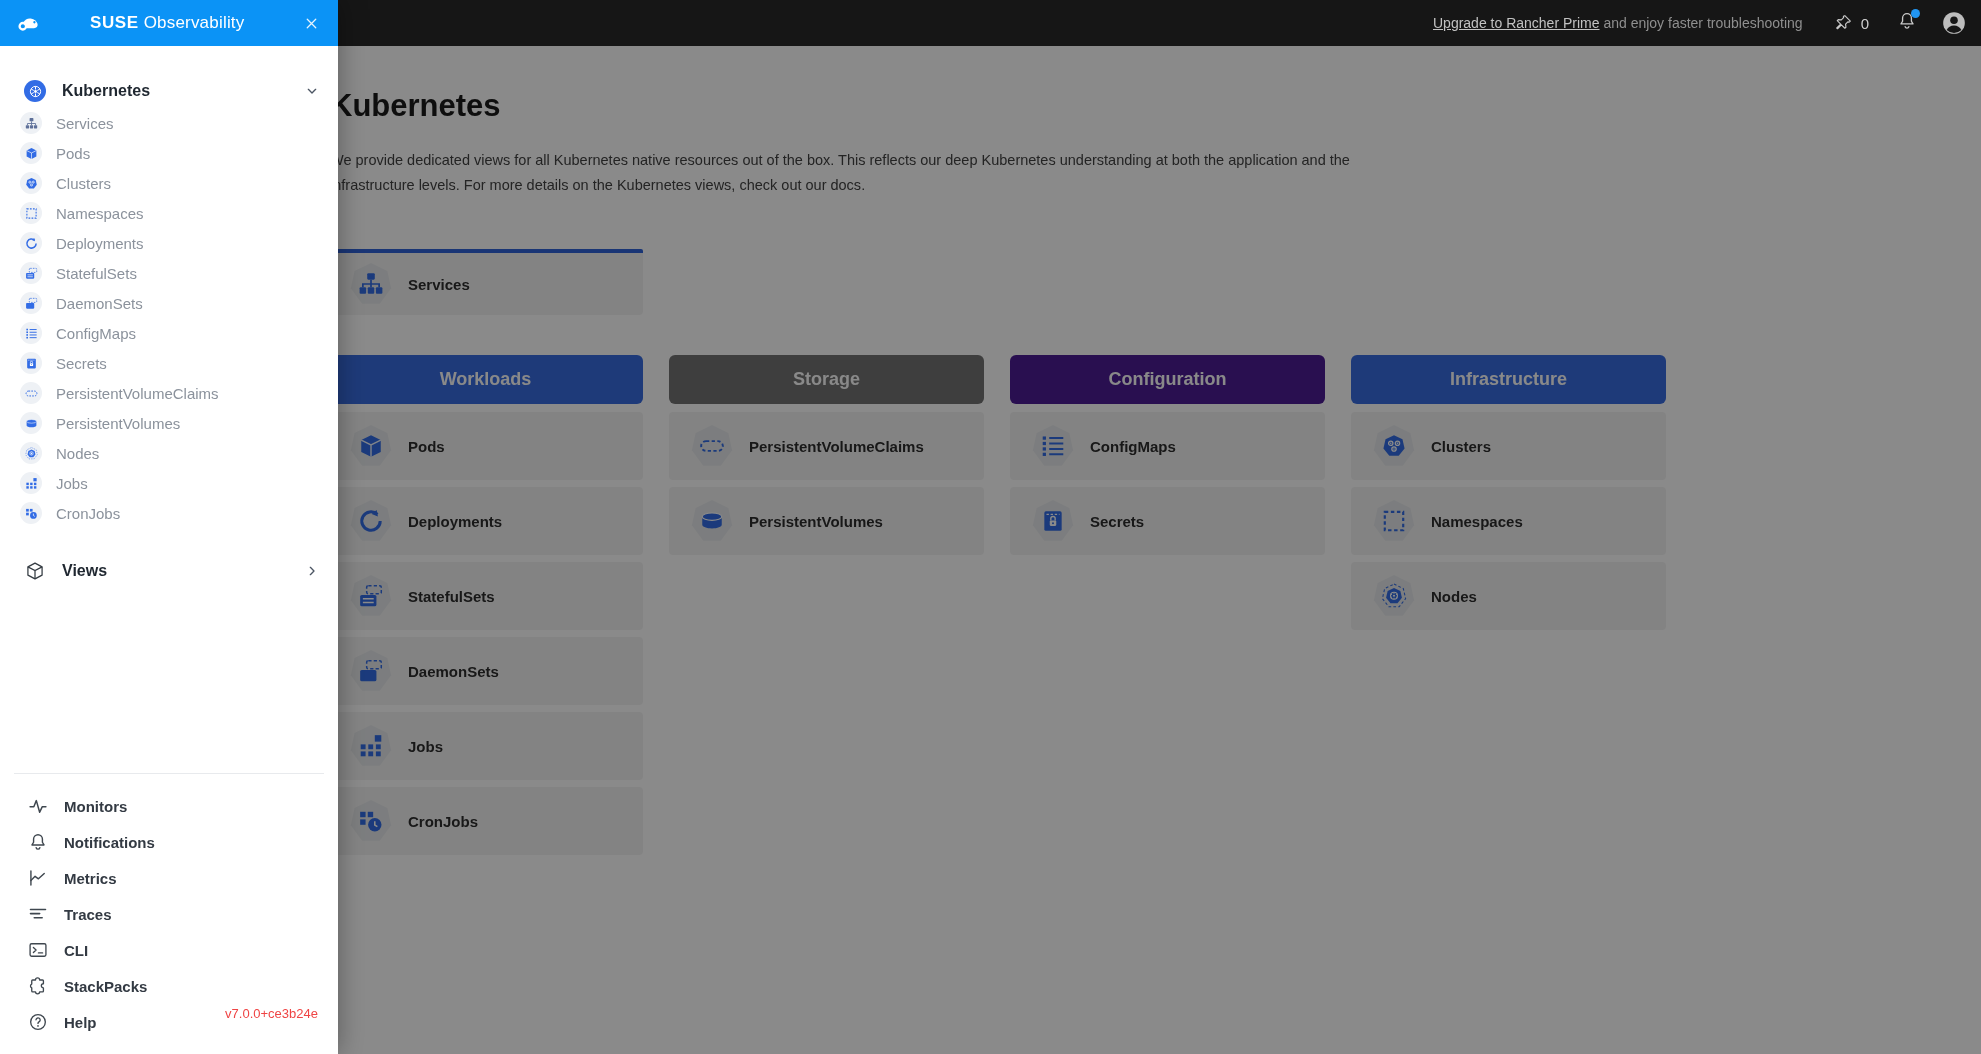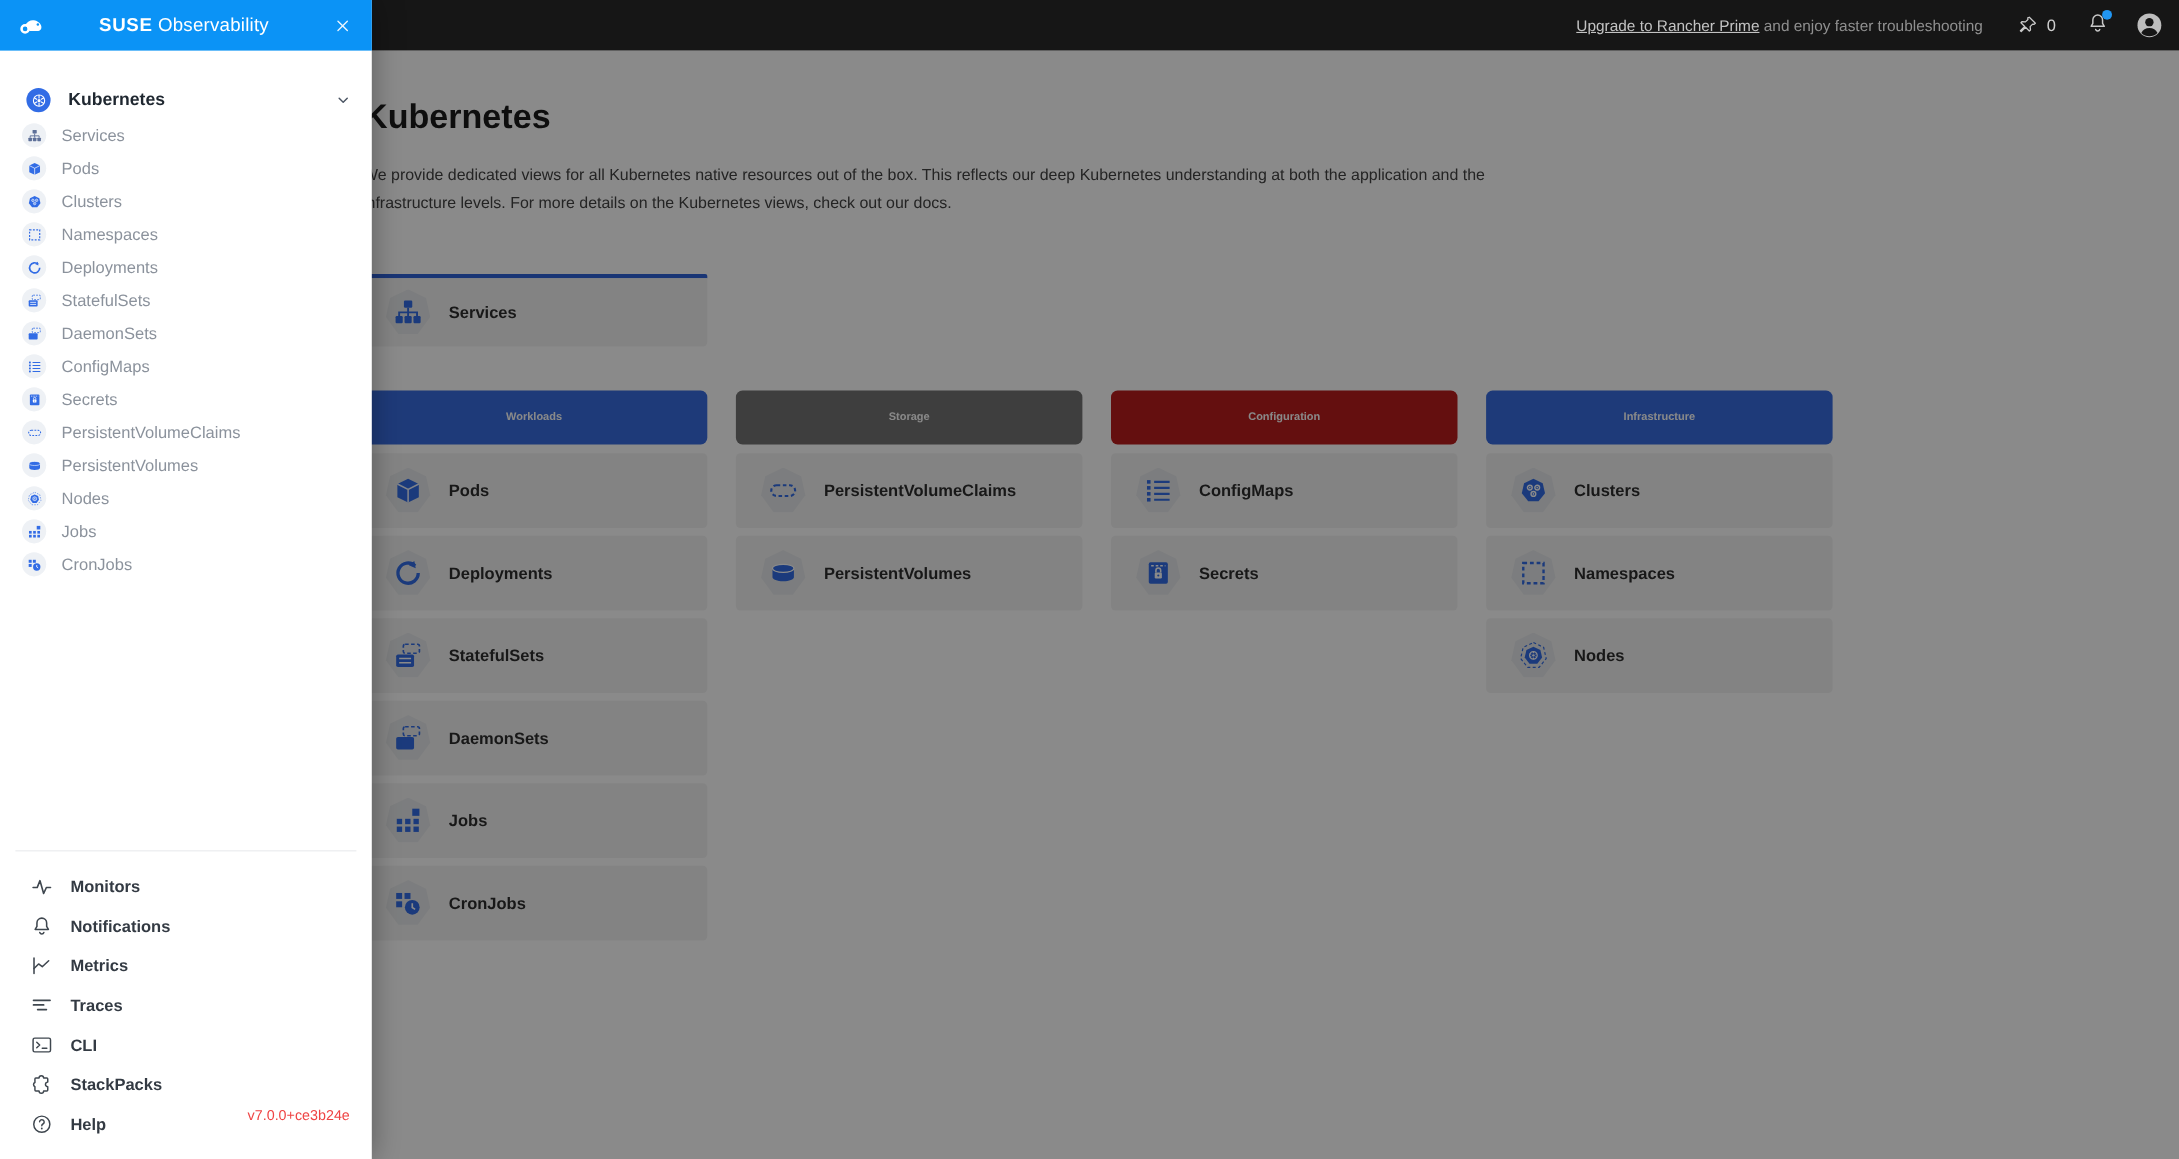--- a/index.html
+++ b/index.html
@@ -57,21 +57,21 @@
   .tab-line { position:absolute; left:328px; top:249px; width:315px; height:4px; border-radius:2px 2px 0 0; }
   .featured-card { position:absolute; left:328px; top:253px; width:315px; height:62px;
     background:#f3f3f3; border-radius:0 0 4px 4px; display:flex; align-items:center; padding-left:22px; cursor:pointer; }
   .hepta { width:42px; height:42px; flex:0 0 42px; background:#e6e8ea;
     clip-path:polygon(50% 0%, 89% 19%, 98% 60%, 71% 97%, 29% 97%, 2% 60%, 11% 19%);
     display:flex; align-items:center; justify-content:center; color:#326CE5; }
   .card-label { margin-left:16px; font-size:15px; font-weight:700; color:#2e2e2e; }
   .groups { position:absolute; left:328px; top:355px; display:flex; gap:26px; }
   .group-col { width:315px; }
   .group-header { height:49px; border-radius:6px; display:flex; align-items:center; justify-content:center;
-    color:#fdfdfd; font-size:10px; font-weight:600; cursor:pointer; }
+    color:#fdfdfd; font-size:18px; font-weight:600; cursor:pointer; }
   .group-items { margin-top:8px; }
   .group-item { height:68px; margin-bottom:7px; background:#f3f3f3; border-radius:4px;
     display:flex; align-items:center; padding-left:22px; cursor:pointer; }
 </style>
 </head>
 <body>
 
 <div class="main-page">
   <h1 class="page-title">Kubernetes</h1>
   <p class="page-desc">
@@ -180,21 +180,21 @@
               <svg width="26" height="26" viewBox="0 0 24 24">
                 <path d="M3 8v7.5c0 1.9 4 3.4 9 3.4s9-1.5 9-3.4V8" fill="currentColor"></path>
                 <ellipse cx="12" cy="8" rx="9" ry="3.4" fill="currentColor" stroke="#fff" stroke-width="1"></ellipse>
               </svg>
             </span>
             <span class="card-label">PersistentVolumes</span>
           </div>
         </div>
       </div>
       <div class="group-col">
-        <div class="group-header" style="background:#b91c1c">Configuration</div>
+        <div class="group-header" style="background:#4c1d95">Configuration</div>
         <div class="group-items">
           <div class="group-item">
             <span class="hepta">
               <svg width="26" height="26" viewBox="0 0 24 24">
                 <g fill="currentColor">
                   <rect x="2.5" y="3.2" width="3" height="3"></rect>
                   <rect x="2.5" y="8.2" width="3" height="3"></rect>
                   <rect x="2.5" y="13.2" width="3" height="3"></rect>
                   <rect x="2.5" y="18.2" width="3" height="3"></rect>
                 </g>
@@ -489,20 +489,34 @@
                 <rect x="9" y="3.5" width="5" height="5"></rect>
                 <rect x="2" y="10.5" width="5" height="5"></rect>
               </g>
               <circle cx="15.5" cy="15.5" r="6.2" fill="currentColor"></circle>
               <path d="M15.5 12.2v3.5l2.4 1.6" fill="none" stroke="#fff" stroke-width="1.4"></path>
             </svg>
           </span>
           <span class="label">CronJobs</span>
         </div>
       </div>
+    <div class="sb-main-item sb-views">
+      <span class="views-icon" id="views-icon">
+          <svg width="20" height="20" viewBox="0 0 24 24">
+            <path d="M12 2.5 20.5 7v10L12 21.5 3.5 17V7Z" fill="none" stroke="currentColor" stroke-width="1.5" stroke-linejoin="round"></path>
+            <path d="M3.5 7 12 11.5 20.5 7M12 11.5V21.5" fill="none" stroke="currentColor" stroke-width="1.5"></path>
+          </svg>
+        </span>
+      <span class="label">Views</span>
+      <span class="sb-chevron" id="views-chevron">
+          <svg width="16" height="16" viewBox="0 0 24 24">
+            <path d="M9.5 6.5 15 12l-5.5 5.5" fill="none" stroke="currentColor" stroke-width="2" stroke-linecap="round" stroke-linejoin="round"></path>
+          </svg>
+        </span>
+    </div>
     <div class="sb-spacer"></div>
     <div class="sb-divider"></div>
     <div class="sb-bottom" id="sb-bottom-list">
         <div class="sb-bottom-item">
           <span style="display:flex">
             <svg width="20" height="20" viewBox="0 0 24 24">
               <path d="M2.5 13h4.5L10 5.5 14 19.5 17 13h4.5" fill="none" stroke="currentColor" stroke-width="1.8" stroke-linecap="round" stroke-linejoin="round"></path>
             </svg>
           </span>
           <span class="label">Monitors</span>

